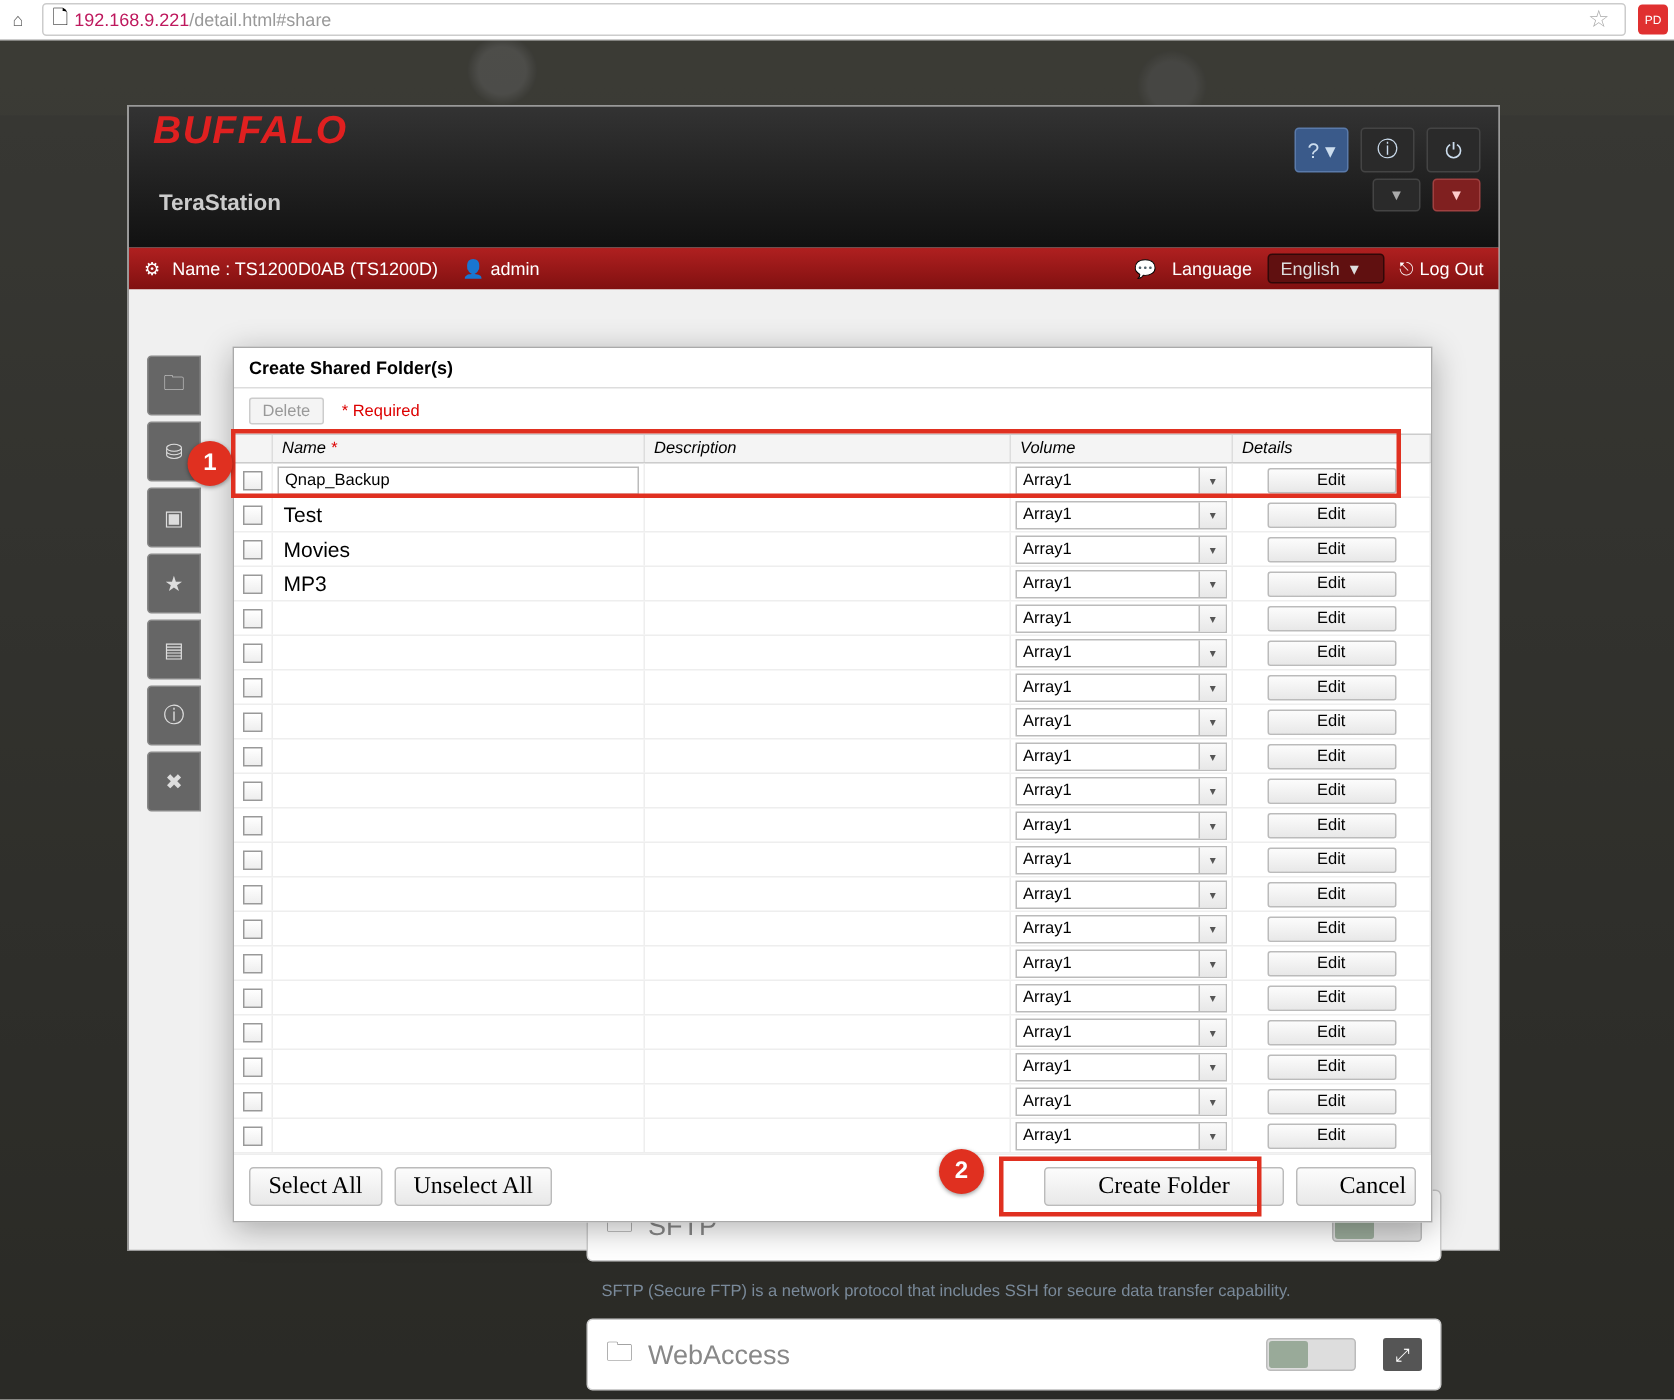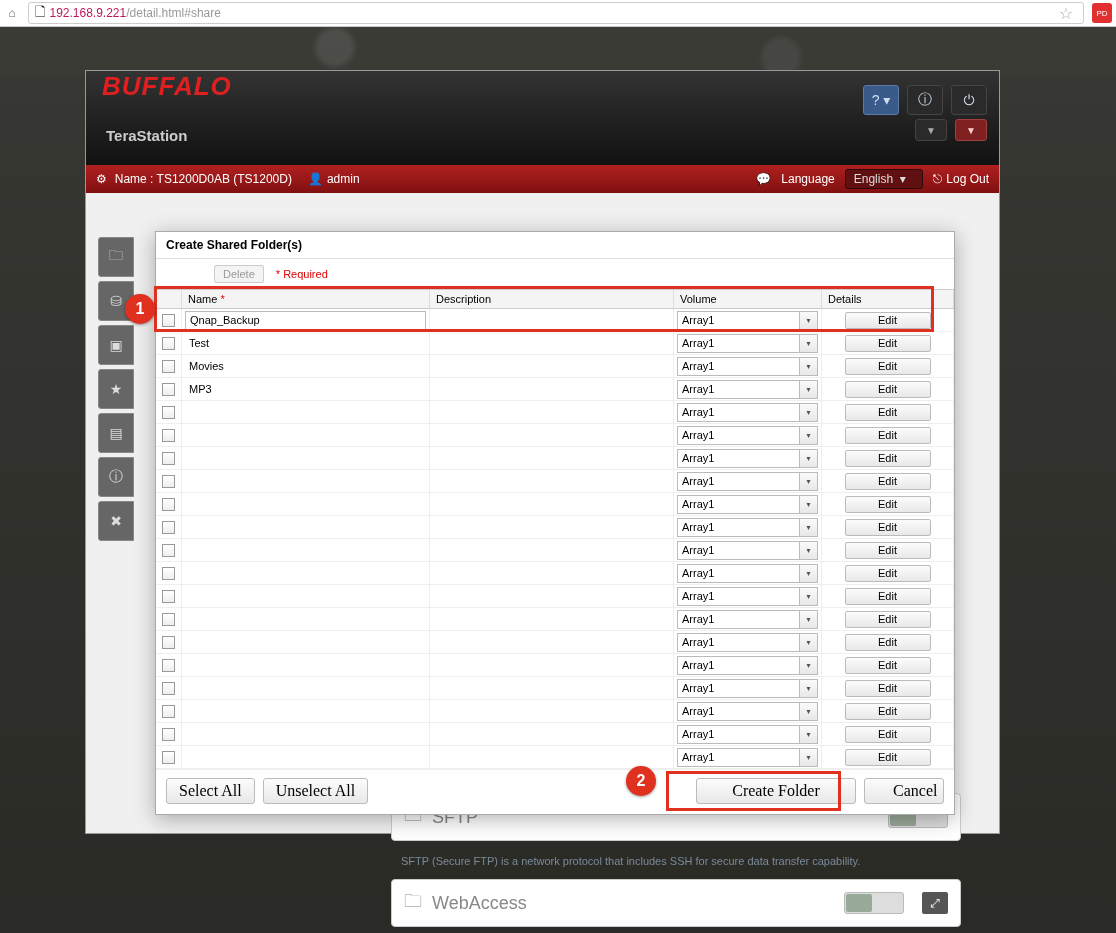--- a/index.html
+++ b/index.html
@@ -165,41 +165,40 @@
 .modal-title {
   padding:6px 10px;
   font-size:12px;
   font-weight:bold;
   border-bottom:1px solid #ddd;
 }
 .modal-toolbar {
   padding:6px 10px;
   display:flex; align-items:center; gap:12px;
   font-size:11px;
-  margin-left:48px;
 }
 .del-btn {
   padding:2px 8px;
   border:1px solid #ccc;
   background:#f4f4f4;
   color:#999;
   border-radius:2px;
 }
 .required-note { color:#d00; }
 .table-wrap {
   border-top:1px solid #ccc;
   position:relative;
 }
 .gridhead {
   display:flex;
   background:#f4f4f4;
   border-bottom:1px solid #ccc;
   font-size:11px;
 }
-.gh { padding:3px 6px; border-right:1px solid #ddd; }
+.gh { padding:3px 6px; border-right:1px solid #ddd;font-style:italic; }
 .gh-chk { width:26px; }
 .gh-name { width:248px; }
 .gh-desc { width:244px; }
 .gh-vol { width:148px; }
 .gh-det { flex:1; }
 .req-star { color:#d00; }
 .gridbody { }
 .grow {
   display:flex;
   border-bottom:1px solid #eee;
@@ -216,21 +215,21 @@
   width:13px; height:13px;
   border:1px solid #999;
   background:linear-gradient(to bottom,#fff,#eee);
 }
 .name-input {
   width:100%; height:19px;
   border:1px solid #bbb;
   padding:0 4px;
   font-size:11px;
 }
-.name-static { font-size:11px; padding-left:4px; }
+.name-static { font-size:14px; padding-left:4px; }
 .vol-select {
   width:100%; height:19px;
   border:1px solid #bbb;
   display:flex; align-items:center;
   position:relative;
   background:#fff;
 }
 .vol-text { flex:1; padding:0 4px; font-size:11px; }
 .vol-arrow { width:18px; height:100%; background:linear-gradient(to bottom,#fafafa,#e8e8e8); border-left:1px solid #bbb; display:flex; align-items:center; justify-content:center; font-size:8px; color:#555; }
 .edit-btn {

